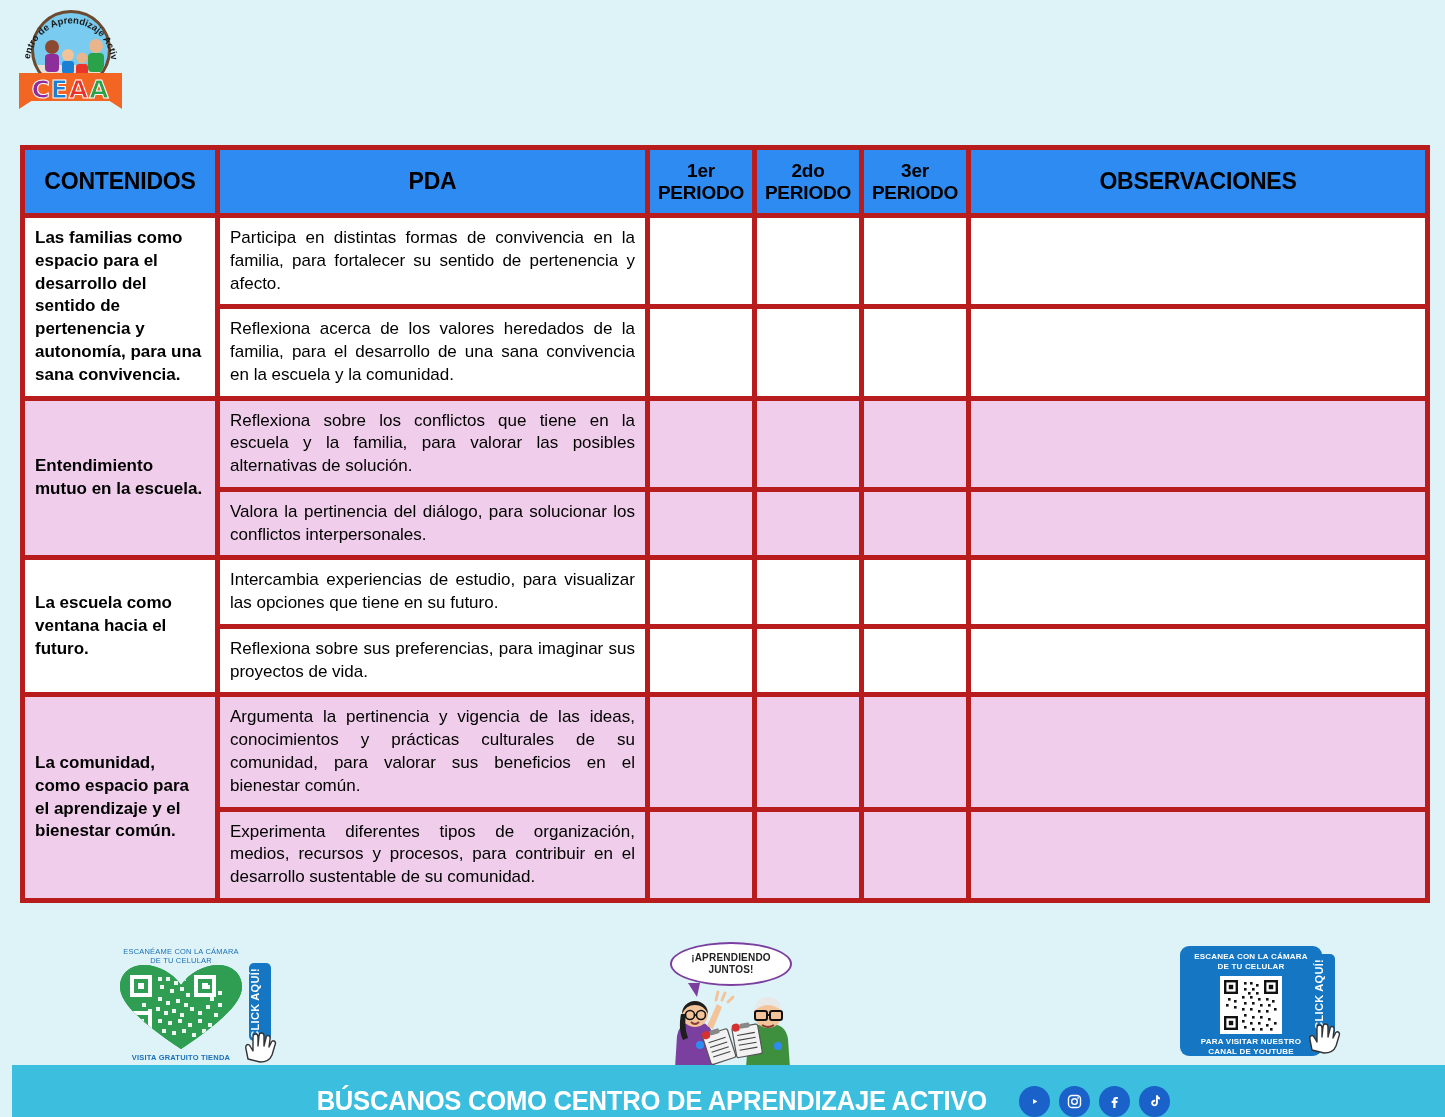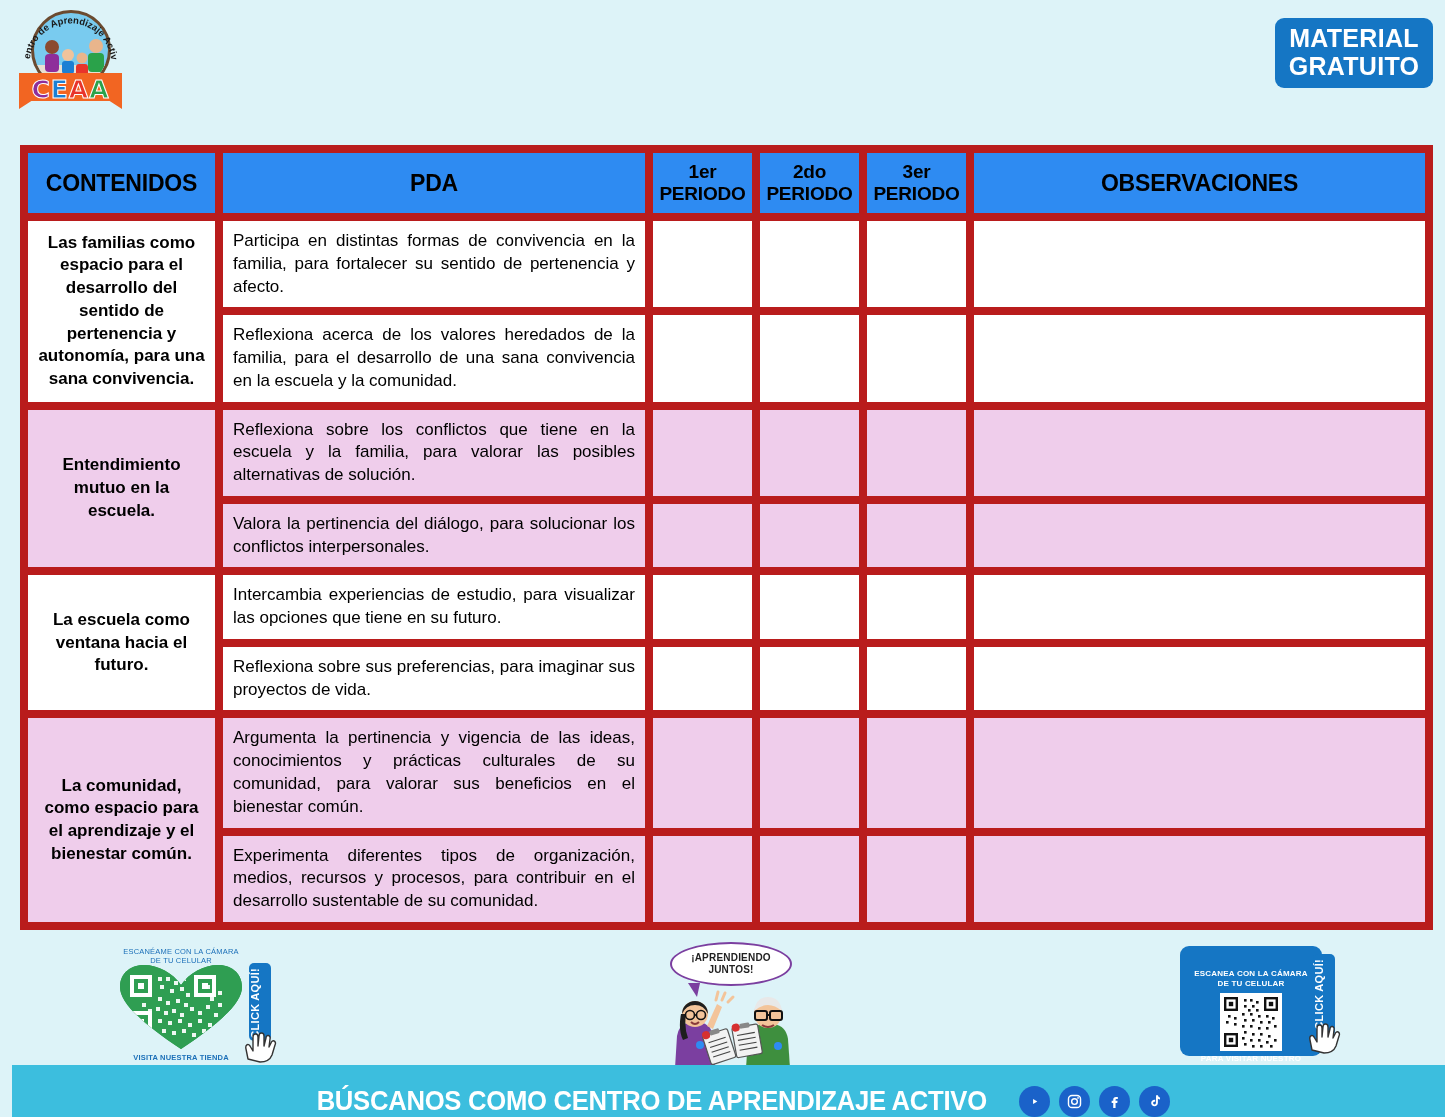--- a/index.html
+++ b/index.html
@@ -118,21 +118,21 @@
     left: 20px;
     top: 145px;
     width: 1405px;
   }
   table.grid {
     width: 100%;
     border-collapse: collapse;
     table-layout: fixed;
   }
   table.grid th, table.grid td {
-    border: 8px solid #b91c1c;
+    border: 5px solid #b91c1c;
     vertical-align: middle;
   }
   thead th {
     background: #2E8BF2;
     color: #000;
     height: 68px;
     font-size: 23px;
     font-weight: bold;
     text-align: center;
     letter-spacing: -0.2px;
@@ -140,21 +140,21 @@
   th.h-periodo { font-size: 19px; line-height: 1.15; }
 
   .col-contenidos { width: 195px; }
   .col-pda        { width: 430px; }
   .col-p1         { width: 107px; }
   .col-p2         { width: 107px; }
   .col-p3         { width: 107px; }
   .col-obs        { width: 459px; }
 
   td.contenido {
-    text-align: center;
+    text-align: left;
     font-size: 17px;
     font-weight: bold;
     line-height: 1.34;
     padding: 6px 10px;
     color: #000;
   }
   td.pda {
     text-align: justify;
     text-align-last: left;
     font-size: 17px;
@@ -280,21 +280,21 @@
     top: 6px;
     width: 175px;
     height: 116px;
   }
   .yt-card {
     position: absolute;
     left: 0; top: 0;
     width: 142px; height: 110px;
     background: #1576C4;
     border-radius: 9px;
-    padding: 23px 4px;
+    padding: 6px 4px;
     text-align: center;
   }
   .yt-cap {
     font-size: 8px;
     font-weight: bold;
     color: #fff;
     line-height: 1.3;
     letter-spacing: 0.2px;
   }
   .yt-qr-box {
@@ -380,24 +380,20 @@
     </div>
     <div class="logo-ribbon">
       <span class="logo-ribbon-text lr1">C</span>
       <span class="logo-ribbon-text lr2">E</span>
       <span class="logo-ribbon-text lr3">A</span>
       <span class="logo-ribbon-text lr4">A</span>
     </div>
   </div>
 
 
-  <div class="badge">
-    <div class="badge-line">MATERIAL</div>
-    <div class="badge-line">GRATUITO</div>
-  </div>
 </div>
 
 <div class="table-wrap">
   <table class="grid">
     <colgroup>
       <col class="col-contenidos">
         <col class="col-pda">
       <col class="col-p1">
         <col class="col-p2">
         <col class="col-p3">
@@ -546,21 +542,21 @@
           <rect x="50" y="14" width="2" height="2"></rect>
             <rect x="44" y="11" width="2" height="2"></rect>
           <rect x="50" y="20" width="2" height="2"></rect>
             <rect x="12" y="20" width="2" height="2"></rect>
           <rect x="15" y="23" width="2" height="2"></rect>
             <rect x="12" y="36" width="2" height="2"></rect>
           <rect x="17" y="37" width="2" height="2"></rect>
         </g>
       </svg>
     </div>
-    <div class="heart-cap-bottom">VISITA NUESTRA TIENDA</div>
+    <div class="heart-cap-bottom">VISITA GRATUITO TIENDA</div>
     <div class="click-tab heart-click">
       <span>¡CLICK AQUÍ!</span>
     </div>
     <svg class="hand-cursor heart-hand" viewBox="0 0 42 34">
       <path d="M8 30 L6 20 C5 16 8 14 10 17 L13 22 L13 8 C13 4 18 4 18 8 L18 17 L19 7 C19 3 24 3 24 7 L24 17 L26 9 C26 5 31 6 30 10 L29 18 L31 14 C32 10 37 12 35 16 L32 26 C30 31 26 33 20 33 Z" fill="#ffffff" stroke="#333" stroke-width="1.4" stroke-linejoin="round"></path>
     </svg>
   </div>
 
   <div class="learners">
     <div class="bubble">

